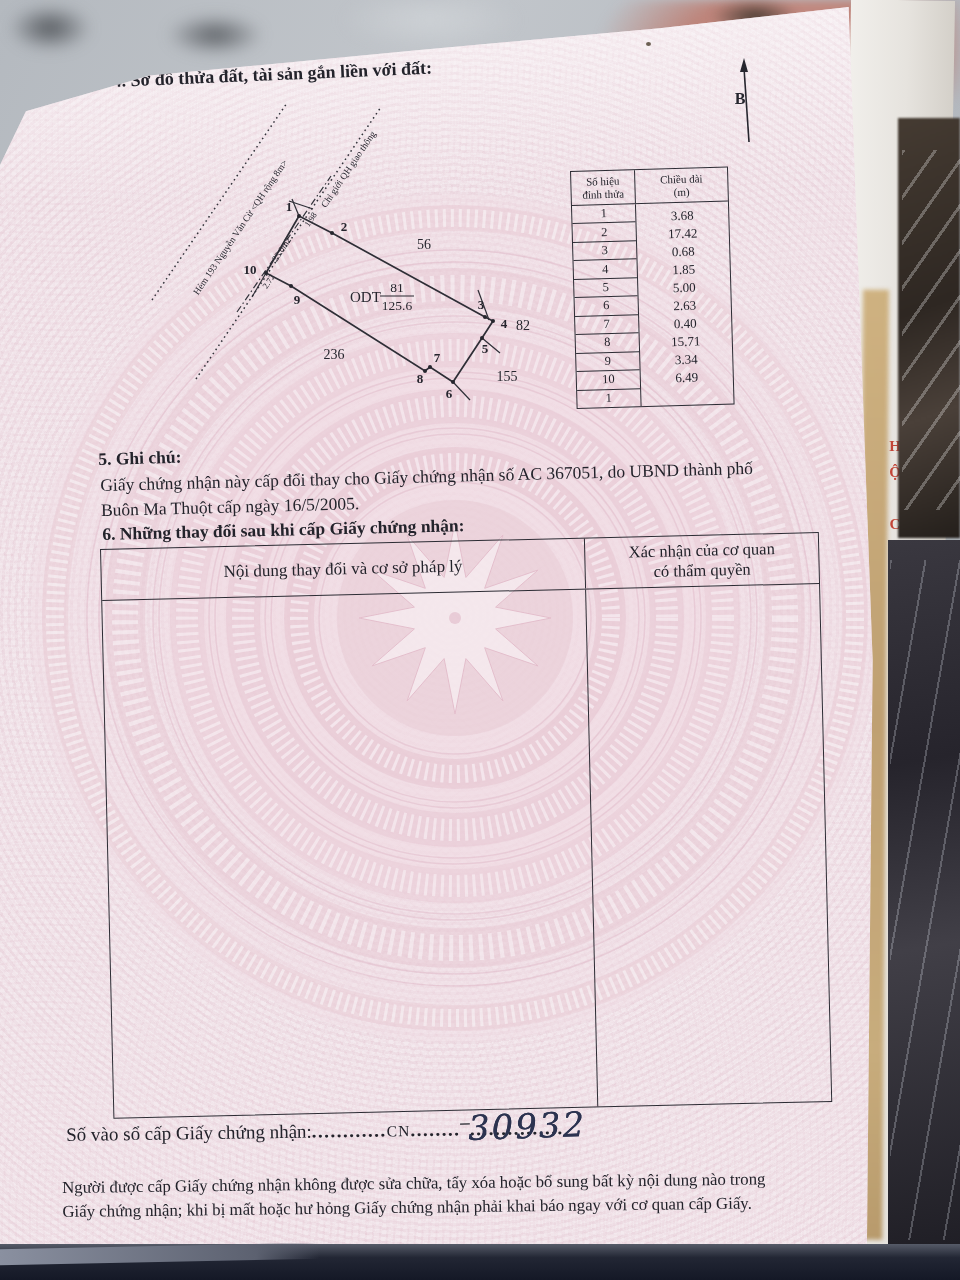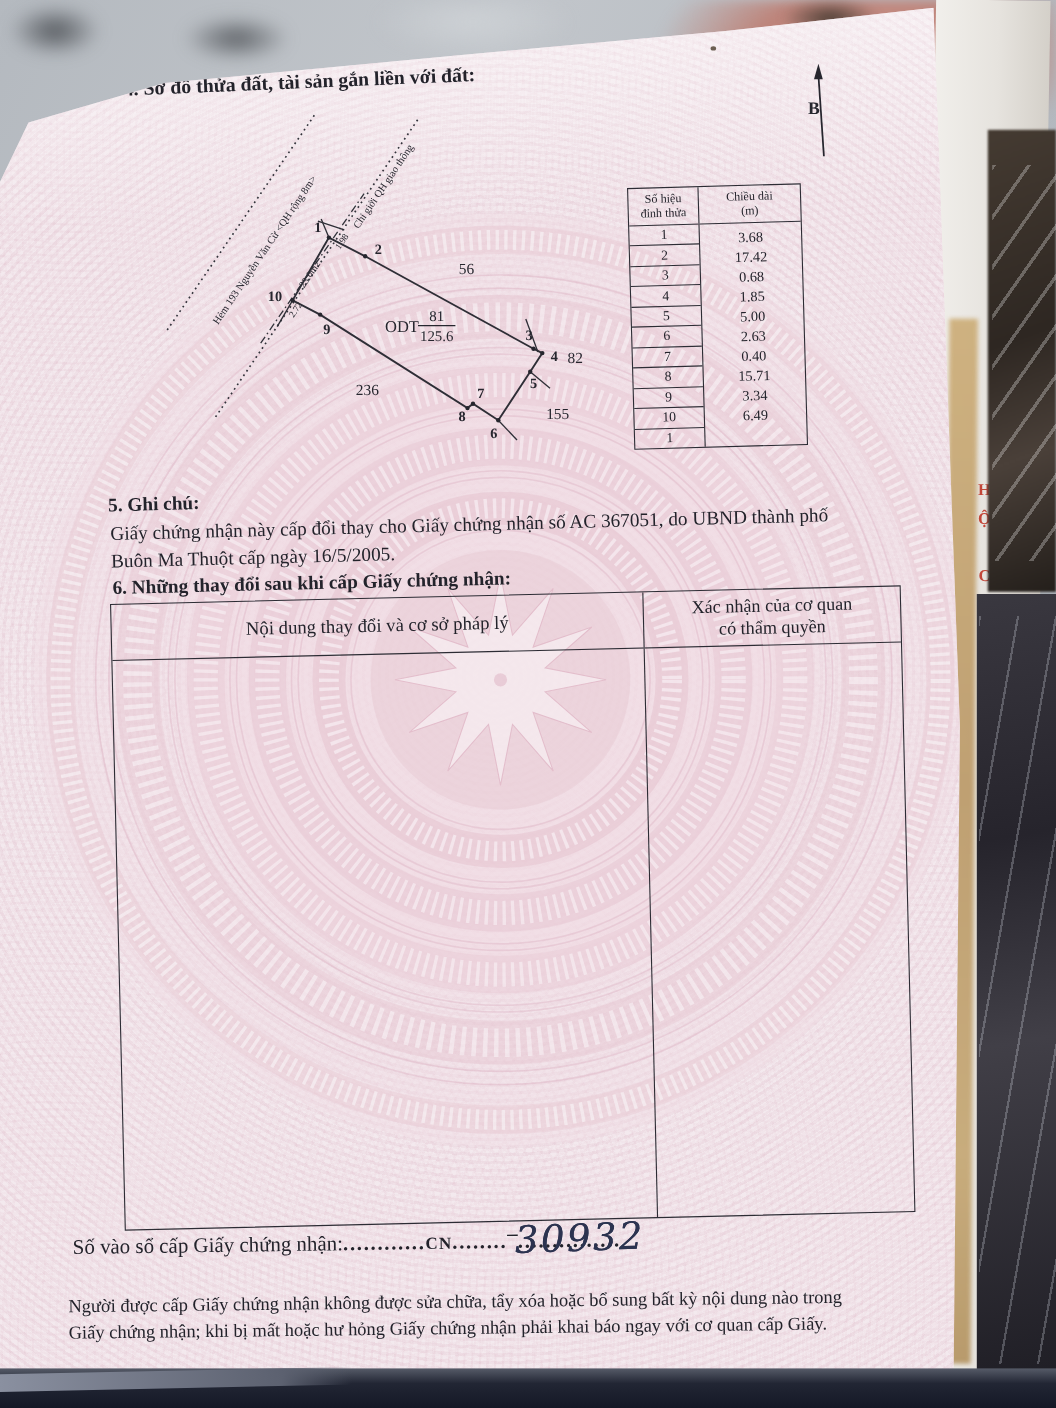--- a/index.html
+++ b/index.html
@@ -90,21 +90,21 @@
   .t6-c2{flex:1;display:flex;flex-direction:column;align-items:center;justify-content:center;
     font-size:16.5px;line-height:1.2;text-align:center;}
   .t6-body{flex:1;display:flex;}
   .t6-b1{width:484px;border-right:1.5px solid #2c2c34;}
   .t6-b2{flex:1;}
 
   
   .serial{left:66px;top:1124px;width:620px;height:44px;transform:rotate(-.8deg);
     transform-origin:left top;font-size:19px;white-space:nowrap;}
   .serial .dots{letter-spacing:1.5px;font-weight:bold;}
-  .serial .pfx{font-weight:bold;font-size:15.5px;letter-spacing:1px;}
+  .serial .pfx{font-weight:normal;font-size:15.5px;letter-spacing:1px;}
   .serial .dash{position:relative;top:-7px;font-weight:bold;}
   .handwrite{left:468px;top:1106px;font-family:"DejaVu Serif",serif;font-style:italic;
     font-size:34px;color:#2c3350;transform:rotate(-2deg);letter-spacing:2px;
     text-shadow:0 0 .6px #2c3350;}
 
   .footnote{left:62px;top:1176px;width:800px;font-size:16.8px;line-height:1.4;
     transform:rotate(-.7deg);transform-origin:left top;}
 
   svg text{font-family:"Liberation Serif",serif;fill:#26262e;}
 </style>

